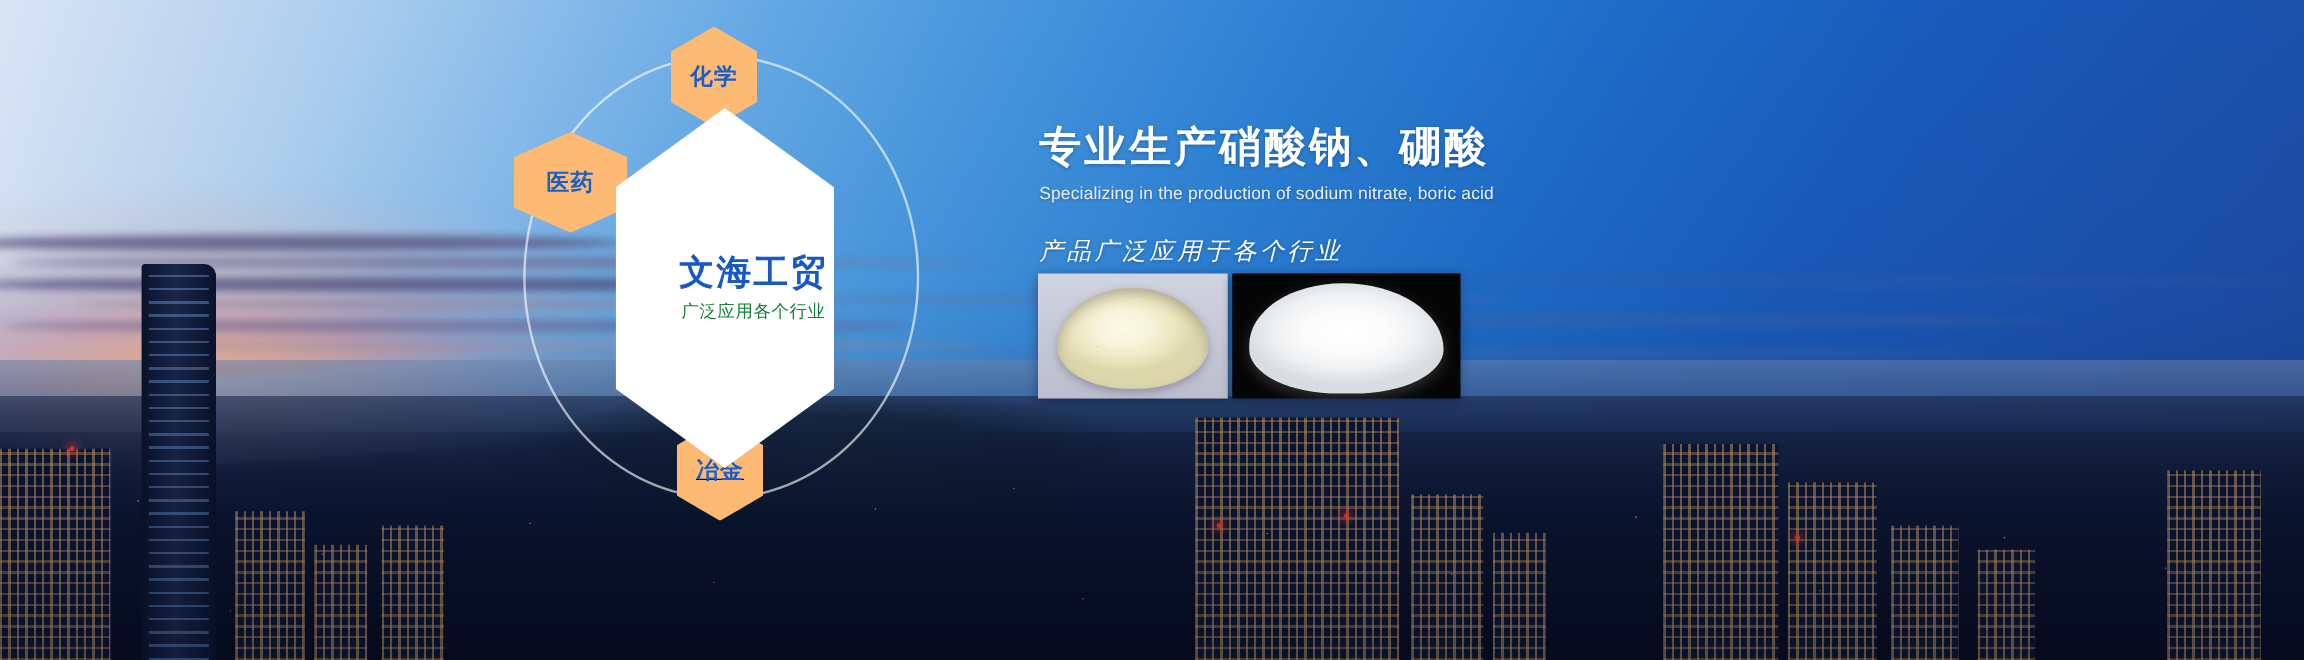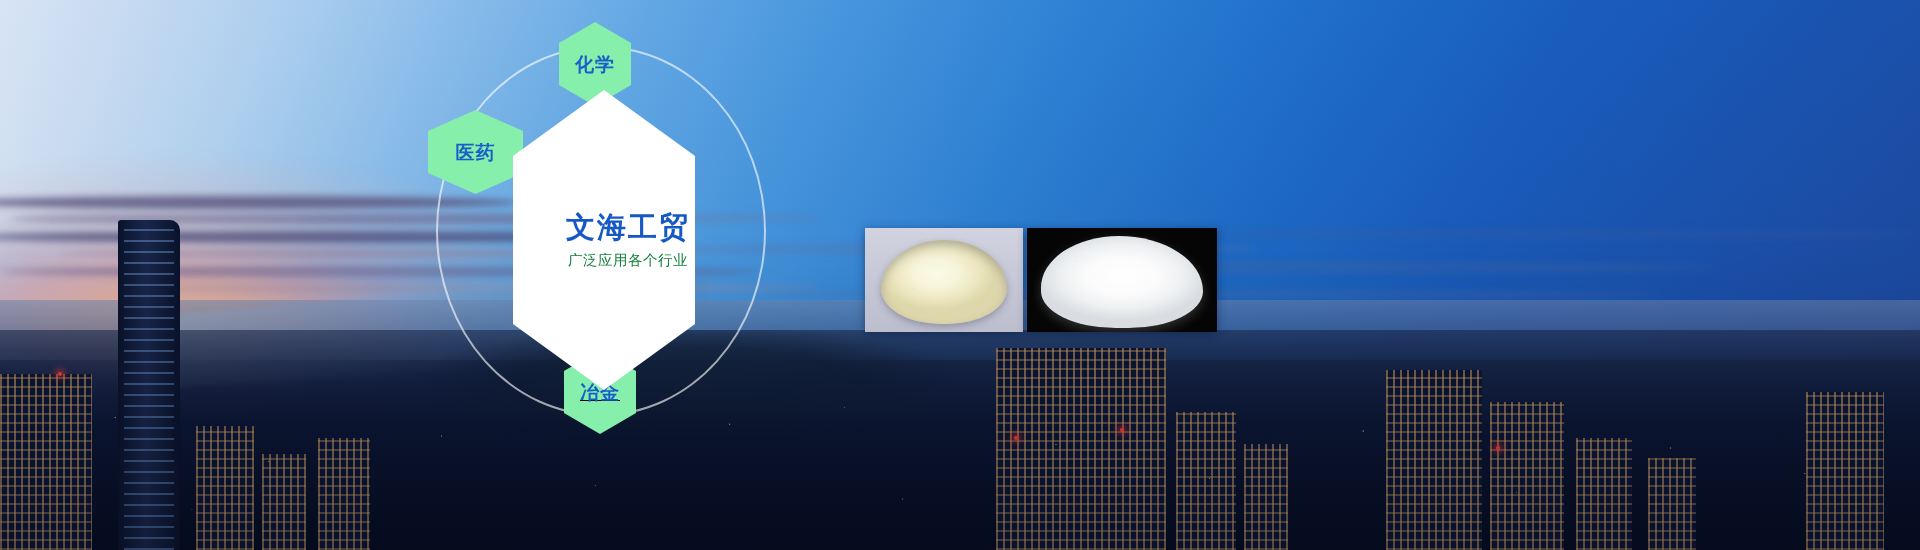--- a/index.html
+++ b/index.html
@@ -125,21 +125,21 @@
     background:linear-gradient(180deg, rgba(20,90,190,.10) 0%, rgba(12,40,110,.06) 45%, rgba(4,10,32,.30) 100%);
     pointer-events:none;}
 
   
   .diagram{position:absolute;left:418px;top:22px;width:392px;height:420px;}
   .ring{position:absolute;left:18px;top:24px;width:330px;height:370px;
     border:2px solid rgba(255,255,255,.62);border-radius:50%;}
 
   .hex{
     position:absolute;
-    background:#86efac;
+    background:#fdba74;
     clip-path:polygon(50% 0%,100% 25%,100% 75%,50% 100%,0% 75%,0% 25%);
     display:flex;align-items:center;justify-content:center;
     filter:drop-shadow(0 2px 5px rgba(10,30,70,.28));
     text-align:center;
   }
   .hex span{
     color:#1a5fc8;font-weight:bold;font-size:19px;letter-spacing:1px;
     font-family:"DejaVu Sans","Liberation Sans",sans-serif;
     white-space:nowrap;line-height:1;
   }
@@ -298,20 +298,25 @@
     <div class="hex h-metal">
       <span>冶金</span>
     </div>
 
     <div class="h-center">
       <div class="c-title">文海工贸</div>
       <div class="c-sub">广泛应用各个行业</div>
     </div>
   </div>
 
+  <div class="copy">
+    <div class="headline">专业生产硝酸钠、硼酸</div>
+    <div class="subline">Specializing in the production of sodium nitrate, boric acid</div>
+    <div class="tagline">产品广泛应用于各个行业</div>
+  </div>
 
   <div class="photos">
     <div class="photo p1">
       <div class="ground"></div>
       <div class="pile"></div>
       <div class="grain"></div>
     </div>
     <div class="photo p2">
       <div class="ground"></div>
       <div class="pile"></div>

